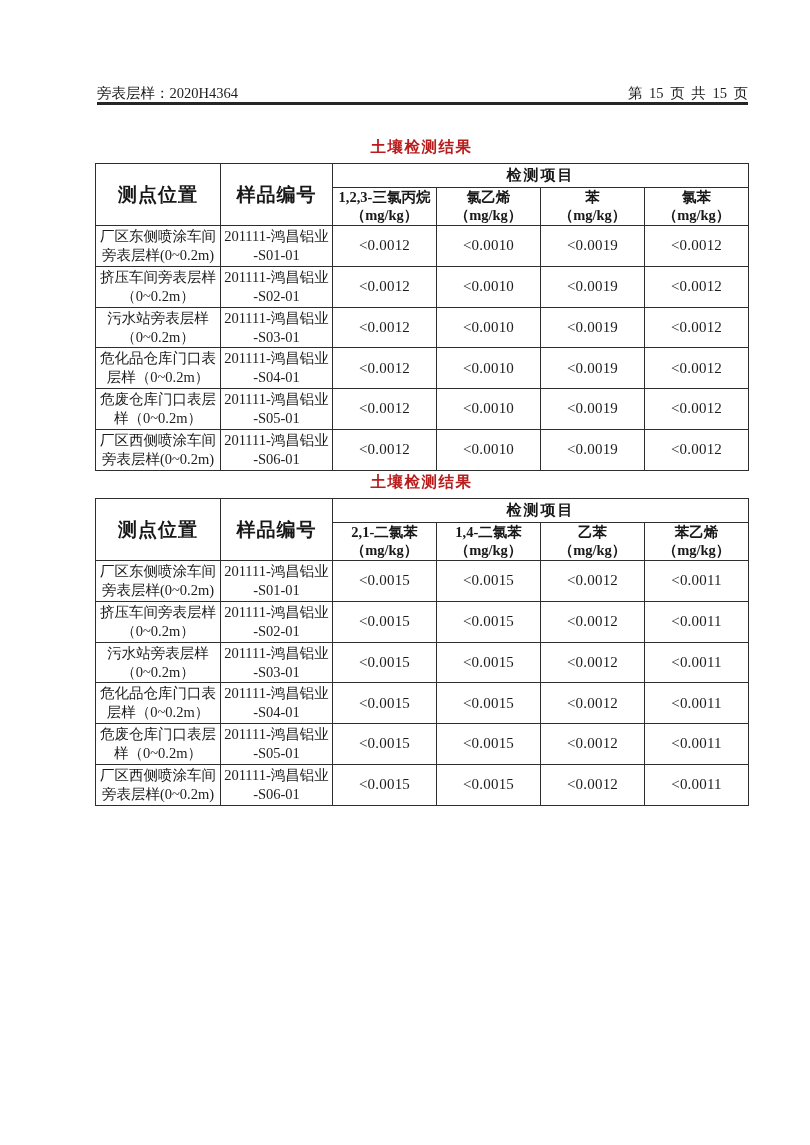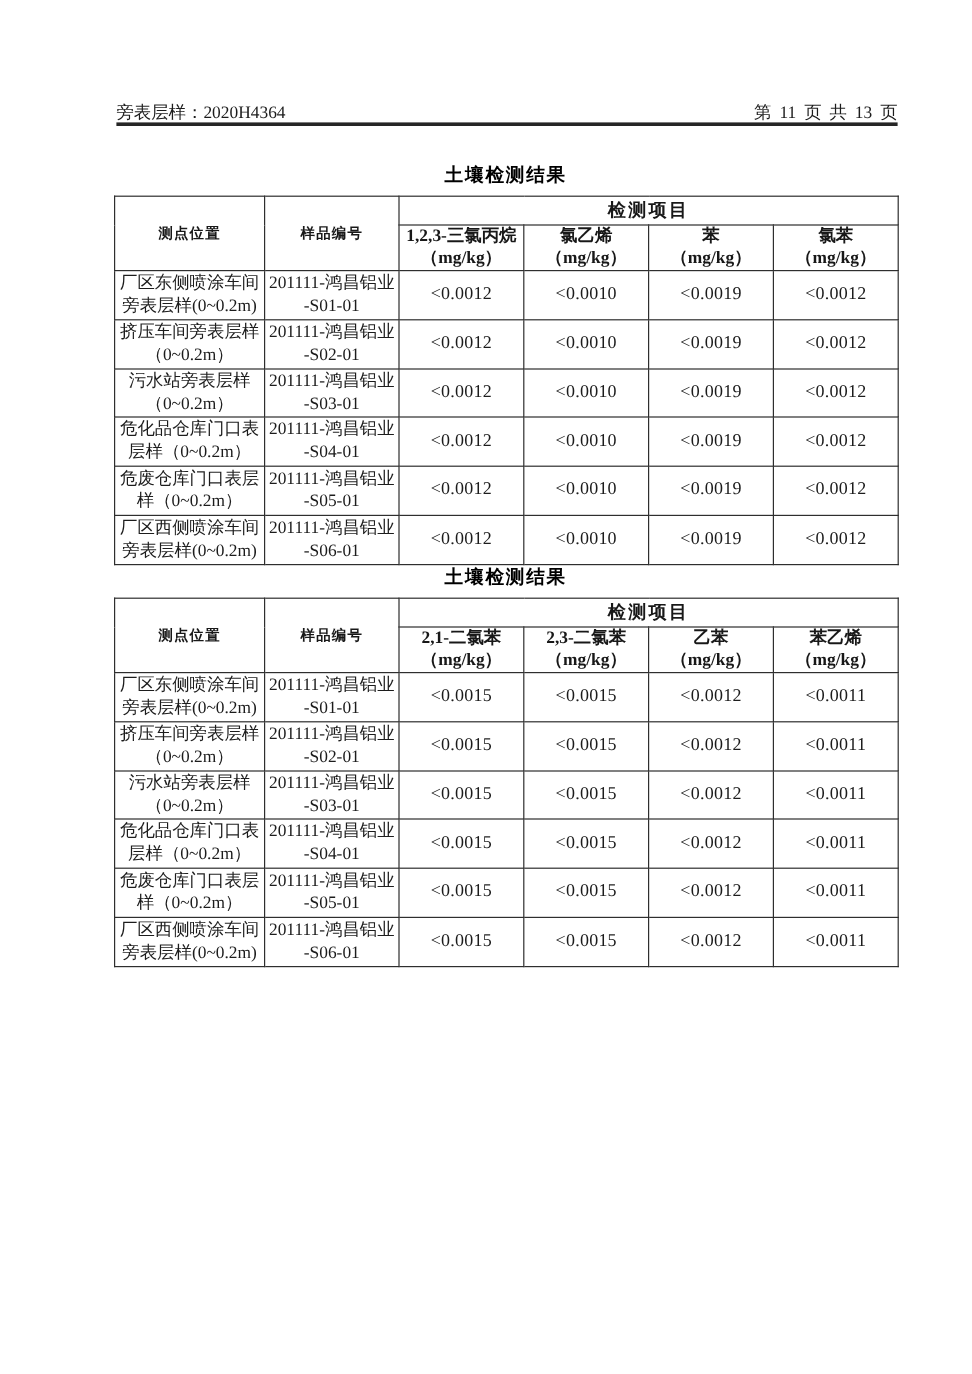--- a/index.html
+++ b/index.html
@@ -29,52 +29,52 @@
     position: absolute;
     top: 102px; left: 97px; width: 651px; height: 3px;
     background: #262626;
   }
   .block { position: absolute; left: 95px; width: 653px; }
   .b1 { top: 137px; }
   .b2 { top: 472px; }
   .tbl-title {
     text-align: center;
     font-size: 15.5px; font-weight: bold; letter-spacing: 1.5px;
-    color: #000000;
+    color: #b91c1c;
     margin-bottom: 7px;
     height: 19px; line-height: 19px;
   }
   table.results {
     border-collapse: collapse;
     table-layout: fixed;
     width: 653px;
   }
   th, td {
     border: 1px solid #2e2e2e;
     text-align: center;
     vertical-align: middle;
     padding: 1px 2px;
   }
   thead th { font-weight: bold; color: #181818; }
-  th.span-th { font-size: 12px; letter-spacing: 1px; font-family: Liberation Serif, serif; }
+  th.span-th { font-size: 19px; letter-spacing: 1px; font-family: Liberation Serif, serif; }
   th.group-th { height: 24px; font-size: 15px; letter-spacing: 2px; text-align: center; }
   th.item { height: 37px; text-align: center; }
   .item-name, .item-unit { font-size: 14.5px; font-weight: bold; line-height: 1.22; }
   tbody td { height: 37px; font-size: 14.5px; line-height: 1.3; }
   td.loc, td.smp { white-space: pre-line; }
   td.val { font-size: 15px; letter-spacing: 0.2px; }
 </style>
 </head>
 <body>
 
 <div class="page">
 
   <div class="doc-header">
     <span>旁表层样：2020H4364</span>
-    <span class="page-no">第 11 页 共 13 页</span>
+    <span class="page-no">第 15 页 共 15 页</span>
   </div>
   <div class="header-rule"></div>
 
   <section class="block b1">
     <div class="tbl-title">土壤检测结果</div>
     <table class="results">
       <colgroup>
         <col style="width:125px">
           <col style="width:112px">
         <col style="width:104px">
@@ -188,21 +188,21 @@
           <th rowspan="2" class="span-th">测点位置</th>
           <th rowspan="2" class="span-th">样品编号</th>
           <th colspan="4" class="group-th">检测项目</th>
         </tr>
         <tr>
             <th class="item">
               <div class="item-name">2,1-二氯苯</div>
               <div class="item-unit">（mg/kg）</div>
             </th>
             <th class="item">
-              <div class="item-name">2,3-二氯苯</div>
+              <div class="item-name">1,4-二氯苯</div>
               <div class="item-unit">（mg/kg）</div>
             </th>
             <th class="item">
               <div class="item-name">乙苯</div>
               <div class="item-unit">（mg/kg）</div>
             </th>
             <th class="item">
               <div class="item-name">苯乙烯</div>
               <div class="item-unit">（mg/kg）</div>
             </th>

